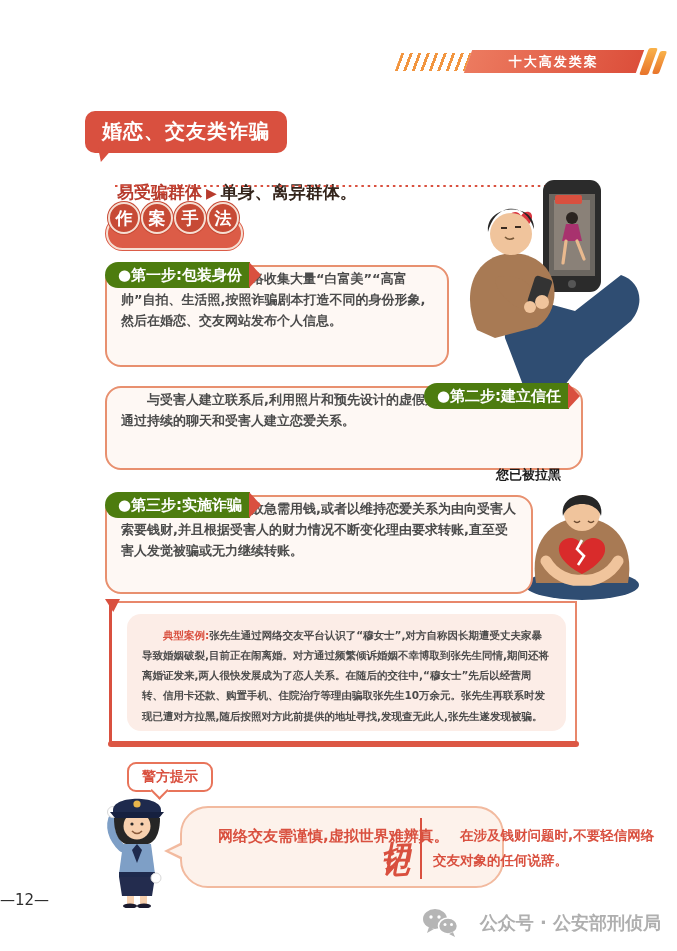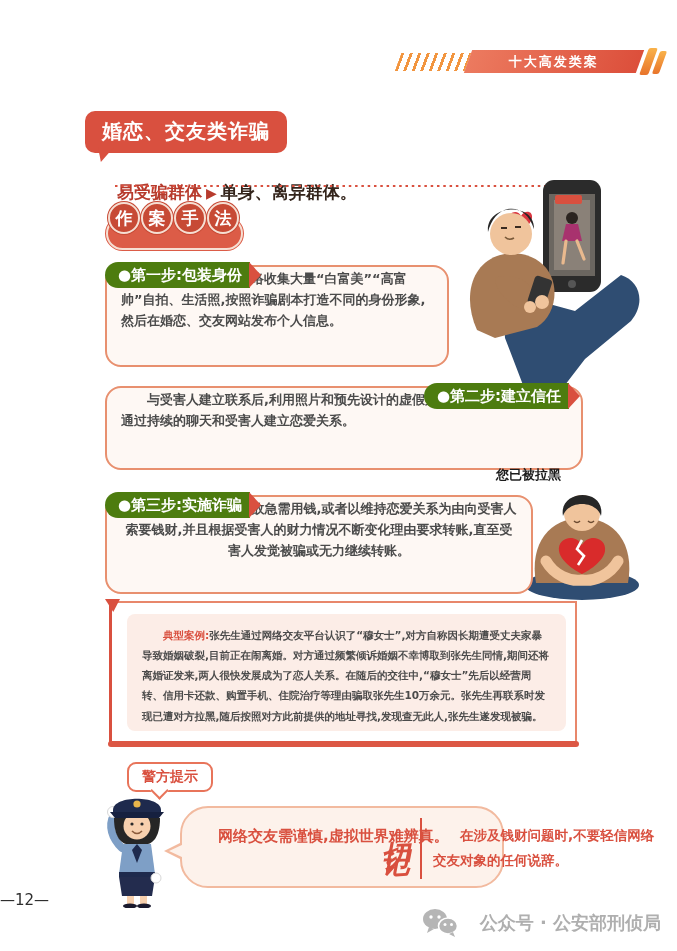--- a/index.html
+++ b/index.html
@@ -32,21 +32,21 @@
         border:2px solid #F6DFD3;border-radius:17px;box-shadow:0 0 0 1px #DC5C47;}
   .mchar{position:absolute;top:0;width:28px;height:28px;border-radius:50%;background:#C74A35;
         border:2px solid #F6DFD3;color:#fff;font-weight:700;font-size:17px;
         display:flex;align-items:center;justify-content:center;box-shadow:0 0 0 1px #C74A35;}
   .mchar.m0{left:2px;} .mchar.m1{left:35px;} .mchar.m2{left:68px;} .mchar.m3{left:101px;}
 
   
   .step{position:absolute;border:2px solid #E8906F;border-radius:16px;background:#FEF8F4;}
   .s1{left:105px;top:265px;width:340px;height:98px;}
   .s2{left:105px;top:386px;width:474px;height:80px;}
-  .s3{left:105px;top:495px;width:424px;height:95px;text-align:center;}
+  .s3{left:105px;top:495px;width:424px;height:95px;}
   .step-label{position:absolute;top:-14px;background:#4d7c0f;color:#fff;font-weight:700;font-size:15px;
         line-height:20px;padding:3px 8px 3px 13px;border-radius:14px 0 0 14px;white-space:nowrap;margin-top:9px;}
   .step-label::after{content:"";position:absolute;right:-11px;top:0;width:0;height:0;
         border-top:13px solid transparent;border-bottom:13px solid transparent;border-left:12px solid #D9503F;}
   .s1 .step-label,.s3 .step-label{left:-2px;} .s2 .step-label{right:12px;}
   .step-body{margin:0;padding:1px 14px 10px;font-size:13px;line-height:1.63;color:#4B4B4B;
         font-weight:600;text-indent:2em;}
 
   
   .illo{position:absolute;} .illo svg{display:block;}
@@ -55,21 +55,21 @@
 
   
   .case{position:absolute;left:100px;top:601px;width:477px;height:146px;}
   .case-top{position:absolute;left:10px;right:0;top:0;height:2px;background:#E8876B;}
   .case-right{position:absolute;right:0;top:0;bottom:5px;width:2px;background:#E8876B;}
   .case-corner{position:absolute;left:5px;top:-2px;width:15px;height:13px;background:#D9503F;
         clip-path:polygon(0 0,100% 0,55% 100%);}
   .case-left{position:absolute;left:9px;top:0;bottom:5px;width:3px;background:#D9503F;}
   .case-bottom{position:absolute;left:8px;right:-2px;bottom:0;height:6px;background:#DC5744;border-radius:3px;}
   .case-inner{position:absolute;left:27px;right:11px;top:13px;bottom:16px;background:#FCEDE7;
-        border-radius:8px;overflow:hidden;}
+        border-radius:14px;overflow:hidden;}
   .case-inner p{margin:0;padding:11px 15px;font-size:10.5px;line-height:1.92;color:#4B4B4B;
         font-weight:600;text-indent:2em;}
   .case-inner .case-lab{color:#D9503F;font-weight:700;}
 
   
   .tip-badge{position:absolute;left:127px;top:762px;background:#fff;border:2px solid #E8745A;
         border-radius:9px;padding:4px 13px;color:#D9503F;font-weight:700;font-size:14px;}
   .tip-badge::after{content:"";position:absolute;left:24px;bottom:-7px;width:11px;height:11px;
         background:#fff;border-right:2px solid #E8745A;border-bottom:2px solid #E8745A;transform:rotate(45deg);}
   .bubble{position:absolute;left:180px;top:806px;width:320px;height:78px;background:#FDF2EB;

